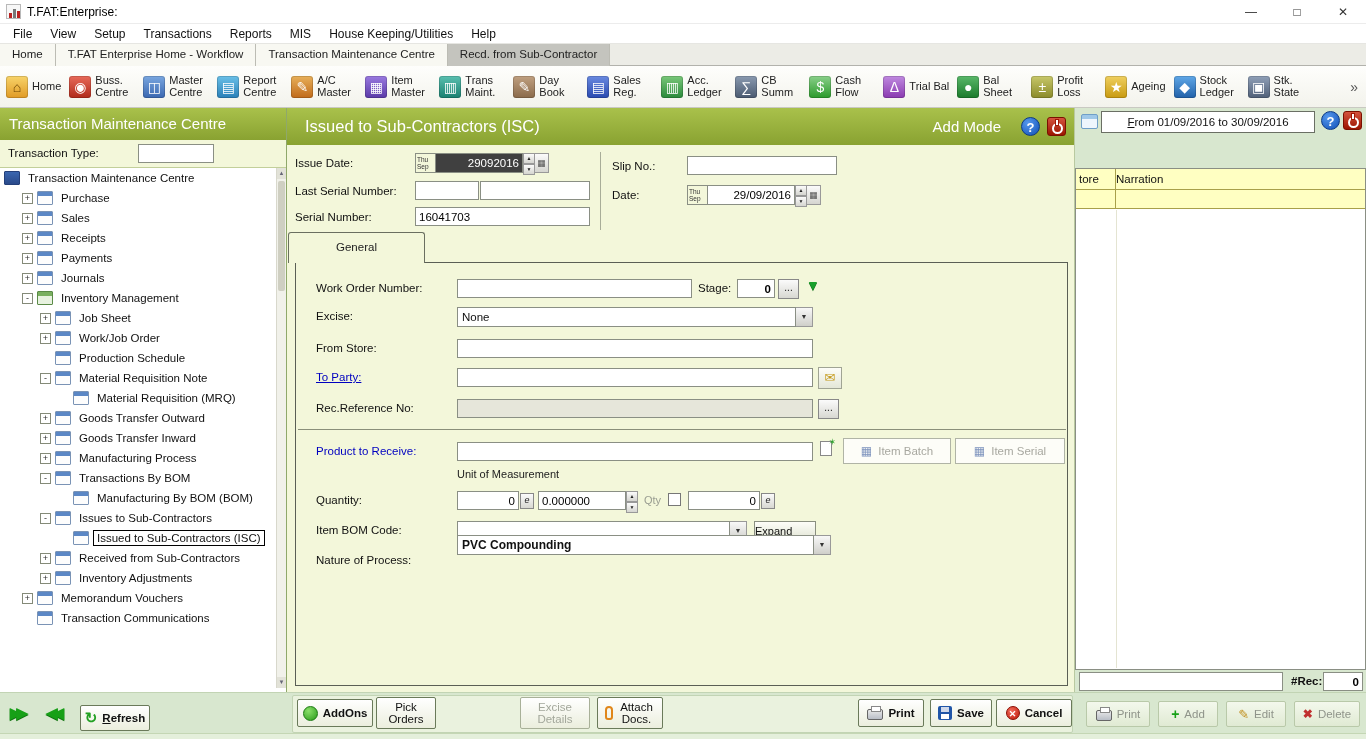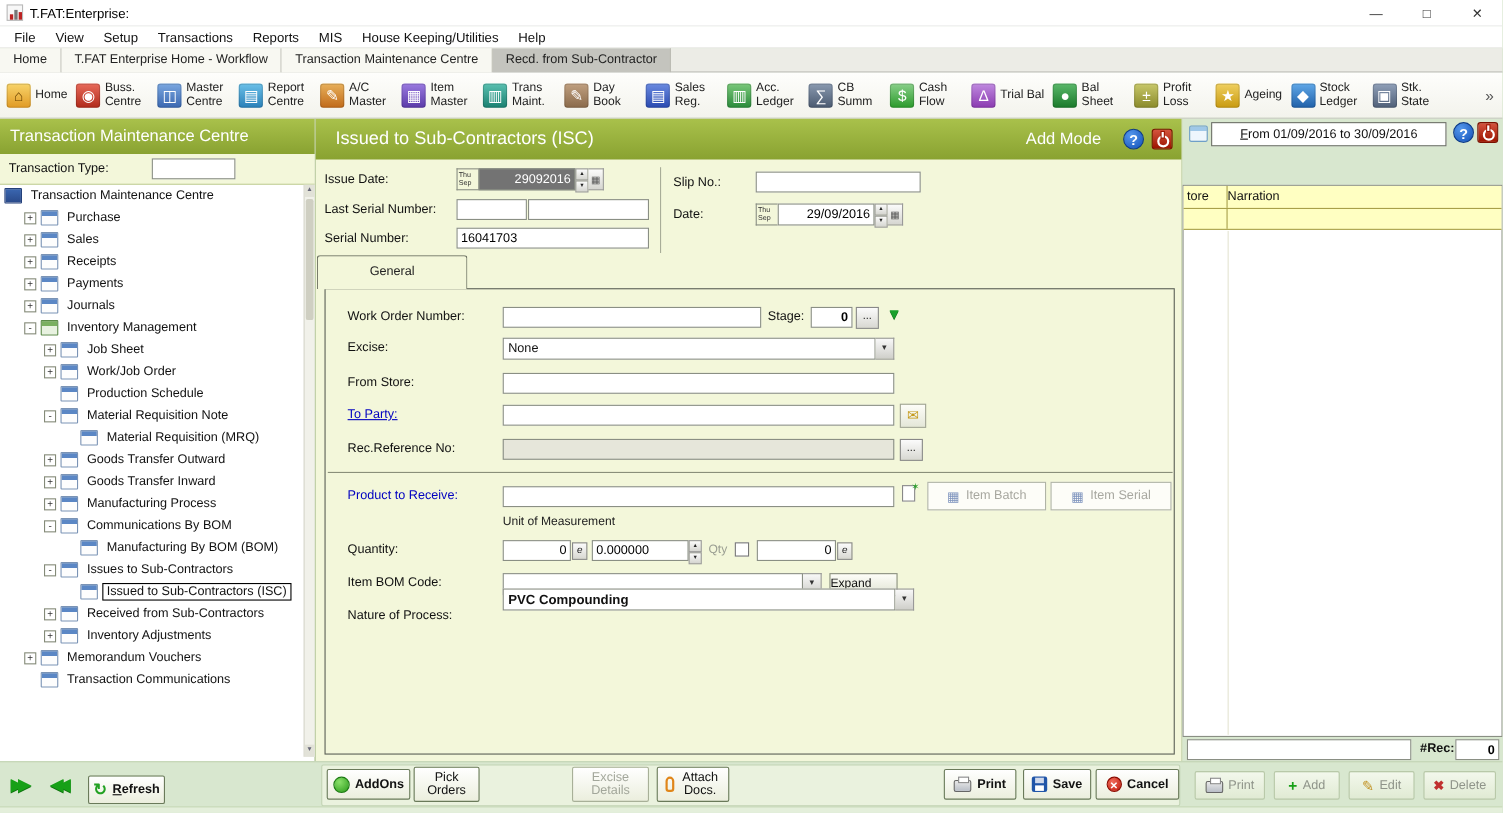--- a/index.html
+++ b/index.html
@@ -79,21 +79,21 @@
 .ic-help{width:19px;height:19px;border-radius:50%;background:radial-gradient(circle at 35% 30%,#5598ec,#1150b8);color:#fff;font-size:13px;font-weight:bold;text-align:center;line-height:19px;border:1px solid #0c3a86;flex:0 0 19px}
 .form-header .ic-help{margin-right:7px}
 .ic-power{width:19px;height:19px;border-radius:3px;background:linear-gradient(#d4543e,#9c1400);border:1px solid #7a1000;position:relative;flex:0 0 19px}
 .ic-power::before{content:"";position:absolute;left:4px;top:5px;width:7px;height:7px;border:2px solid #fff;border-radius:50%}
 .ic-power::after{content:"";position:absolute;left:8px;top:2px;width:2px;height:5px;background:#fff;box-shadow:0 0 0 1px rgba(156,20,0,.95)}
 .flabel{position:absolute;font-size:11.5px;white-space:nowrap}
 .fi{position:absolute}
 .datectl{position:absolute;display:flex;height:20px}
 .daymon{width:20px;background:#f3f7da;border:1px solid #8a8f84;border-right:none;display:flex;flex-direction:column;justify-content:center;font-size:6.5px;line-height:7px;padding-left:1px;color:#333}
 .dinp{width:88px;height:20px;border:1px solid #8a8f84;font:11.5px "Liberation Sans",sans-serif;padding:0 3px;text-align:right}
-.dinp.selected{background:#737373;color:#fff}
+.dinp.selected{background:#404040;color:#fff}
 .spin{display:flex;flex-direction:column;width:12px}
 .spin span{flex:1;font-size:5px;line-height:9px;text-align:center;color:#222;background:linear-gradient(#fbfbfb,#d5d5d0);border:1px solid #999}
 .calbtn{width:14px;background:linear-gradient(#fbfbfb,#d5d5d0);border:1px solid #999;border-left:none;font-size:9px;line-height:18px;text-align:center;color:#555}
 .vline{position:absolute;border-left:1px solid #a8ad98}
 .hline{position:absolute;border-top:1px solid #8a8f7a}
 .ftab{position:absolute;top:124px;height:30px;line-height:29px;text-align:center;font-size:11.5px;background:#fbfcef;border:1px solid #6a6f60;border-bottom:none;border-radius:3px 3px 0 0;color:#222;z-index:2}
 .ftab.active{background:#f3f7da;height:31px;font-weight:normal}
 .form-box{position:absolute;left:8px;top:154px;width:773px;height:424px;border:1px solid #5a5f55;background:#f3f7da;z-index:1}
 .link-label{color:#0000c0}
 .link-label.u{text-decoration:underline}
@@ -344,21 +344,21 @@
         <span class="tree-label">Goods Transfer Inward</span>
       </div>
       <div class="tree-row" style="padding-left: 40px;">
         <span class="expander">+</span>
         <span class="tree-icon tic-node"></span>
         <span class="tree-label">Manufacturing Process</span>
       </div>
       <div class="tree-row" style="padding-left: 40px;">
         <span class="expander">-</span>
         <span class="tree-icon tic-node"></span>
-        <span class="tree-label">Communications By BOM</span>
+        <span class="tree-label">Transactions By BOM</span>
       </div>
       <div class="tree-row" style="padding-left: 58px;">
         <span class="expander invisible"></span>
         <span class="tree-icon tic-leaf"></span>
         <span class="tree-label">Manufacturing By BOM (BOM)</span>
       </div>
       <div class="tree-row" style="padding-left: 40px;">
         <span class="expander">-</span>
         <span class="tree-icon tic-node"></span>
         <span class="tree-label">Issues to Sub-Contractors</span>

